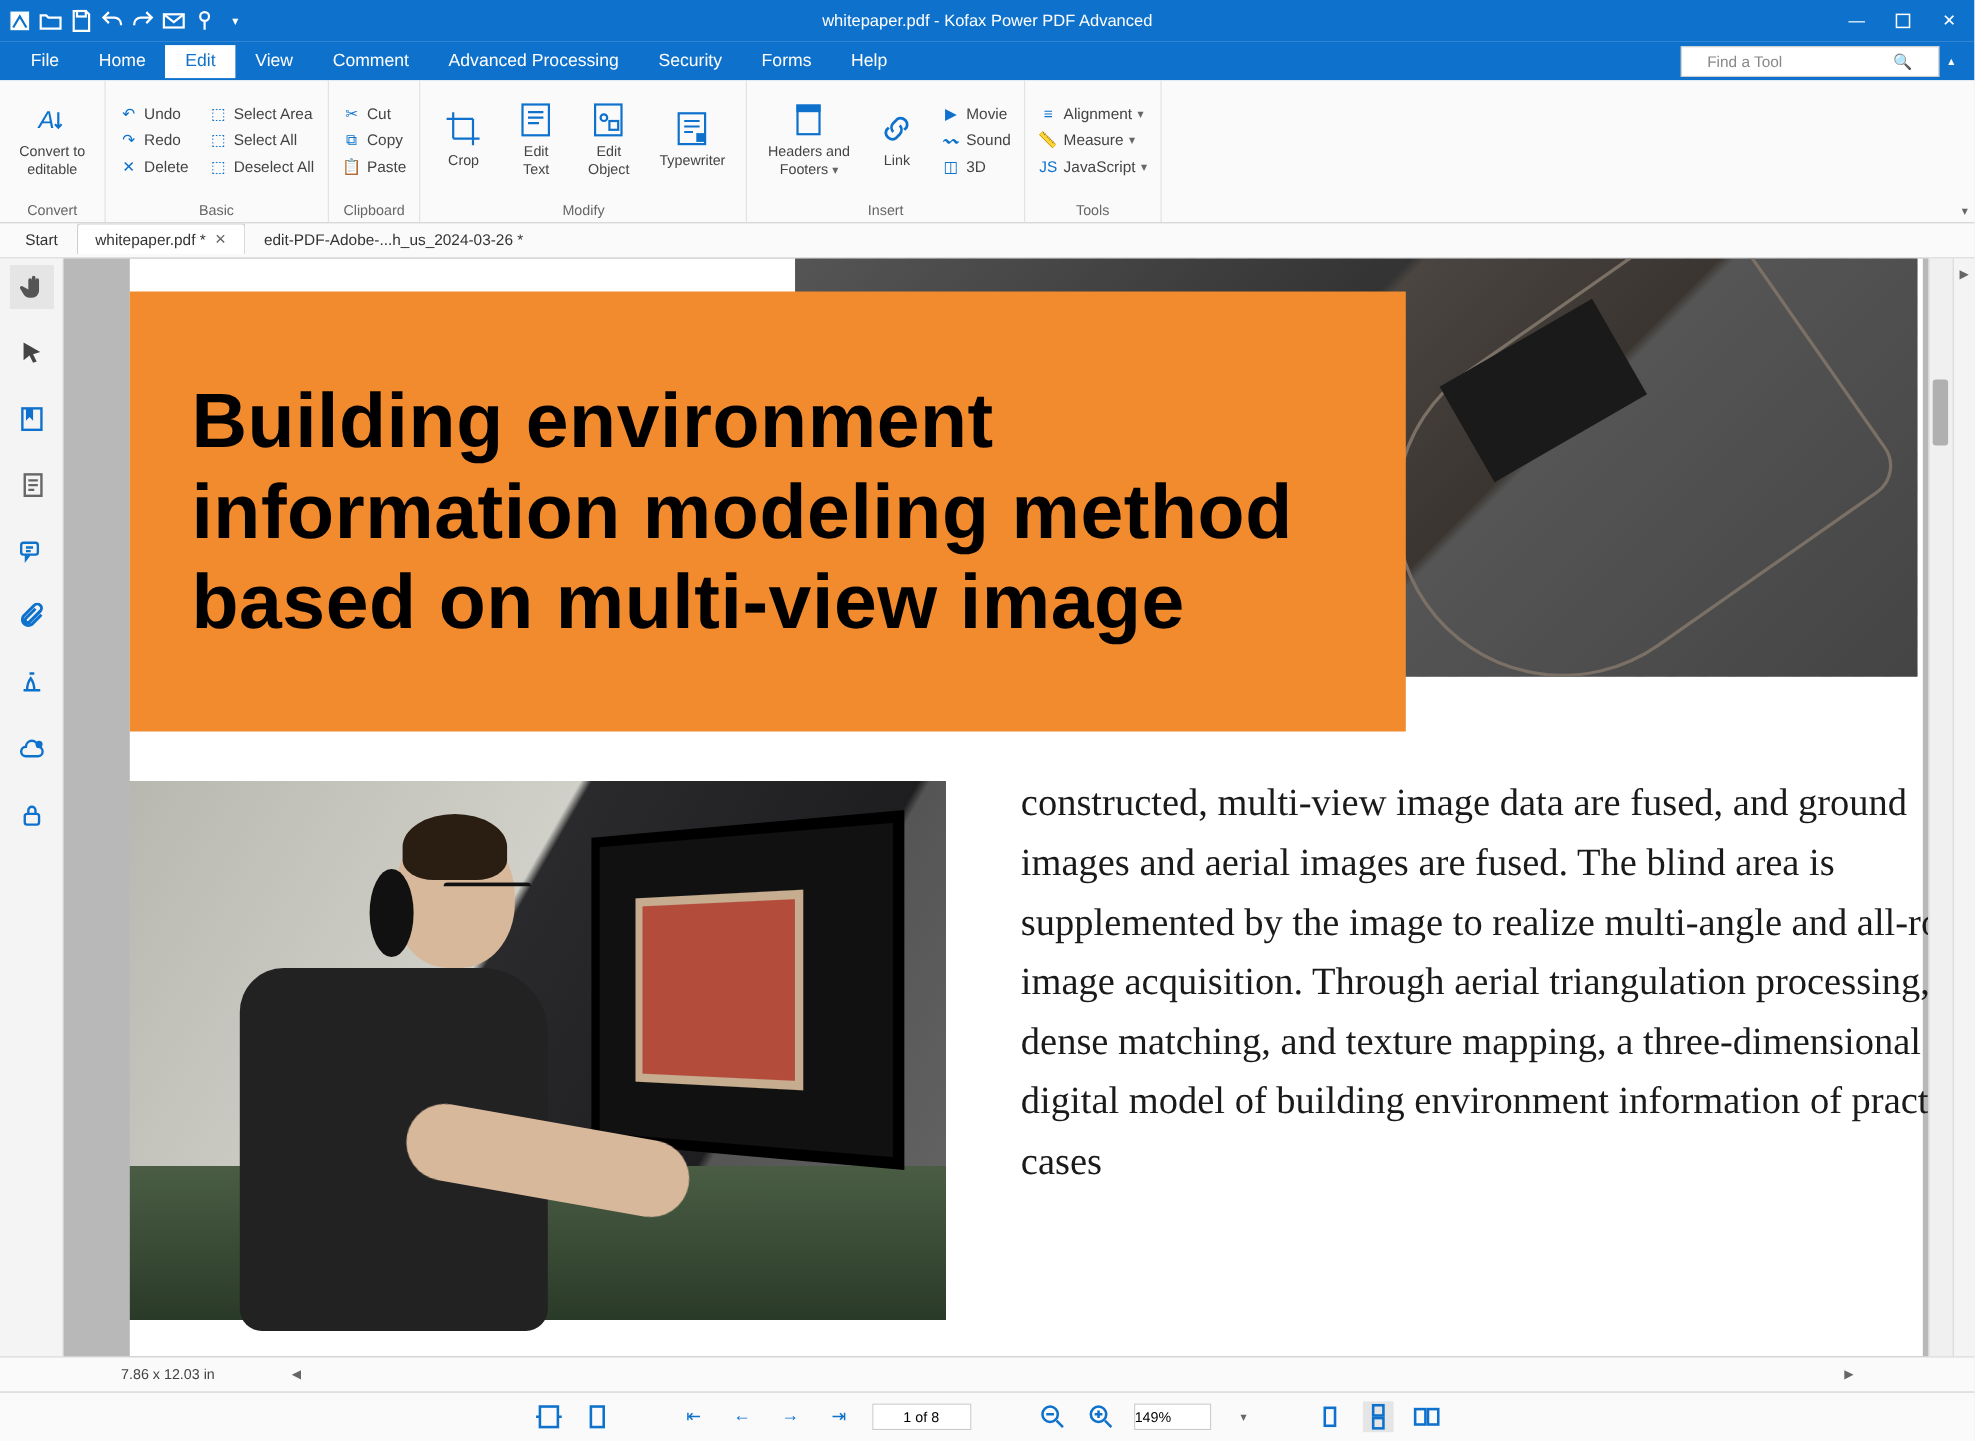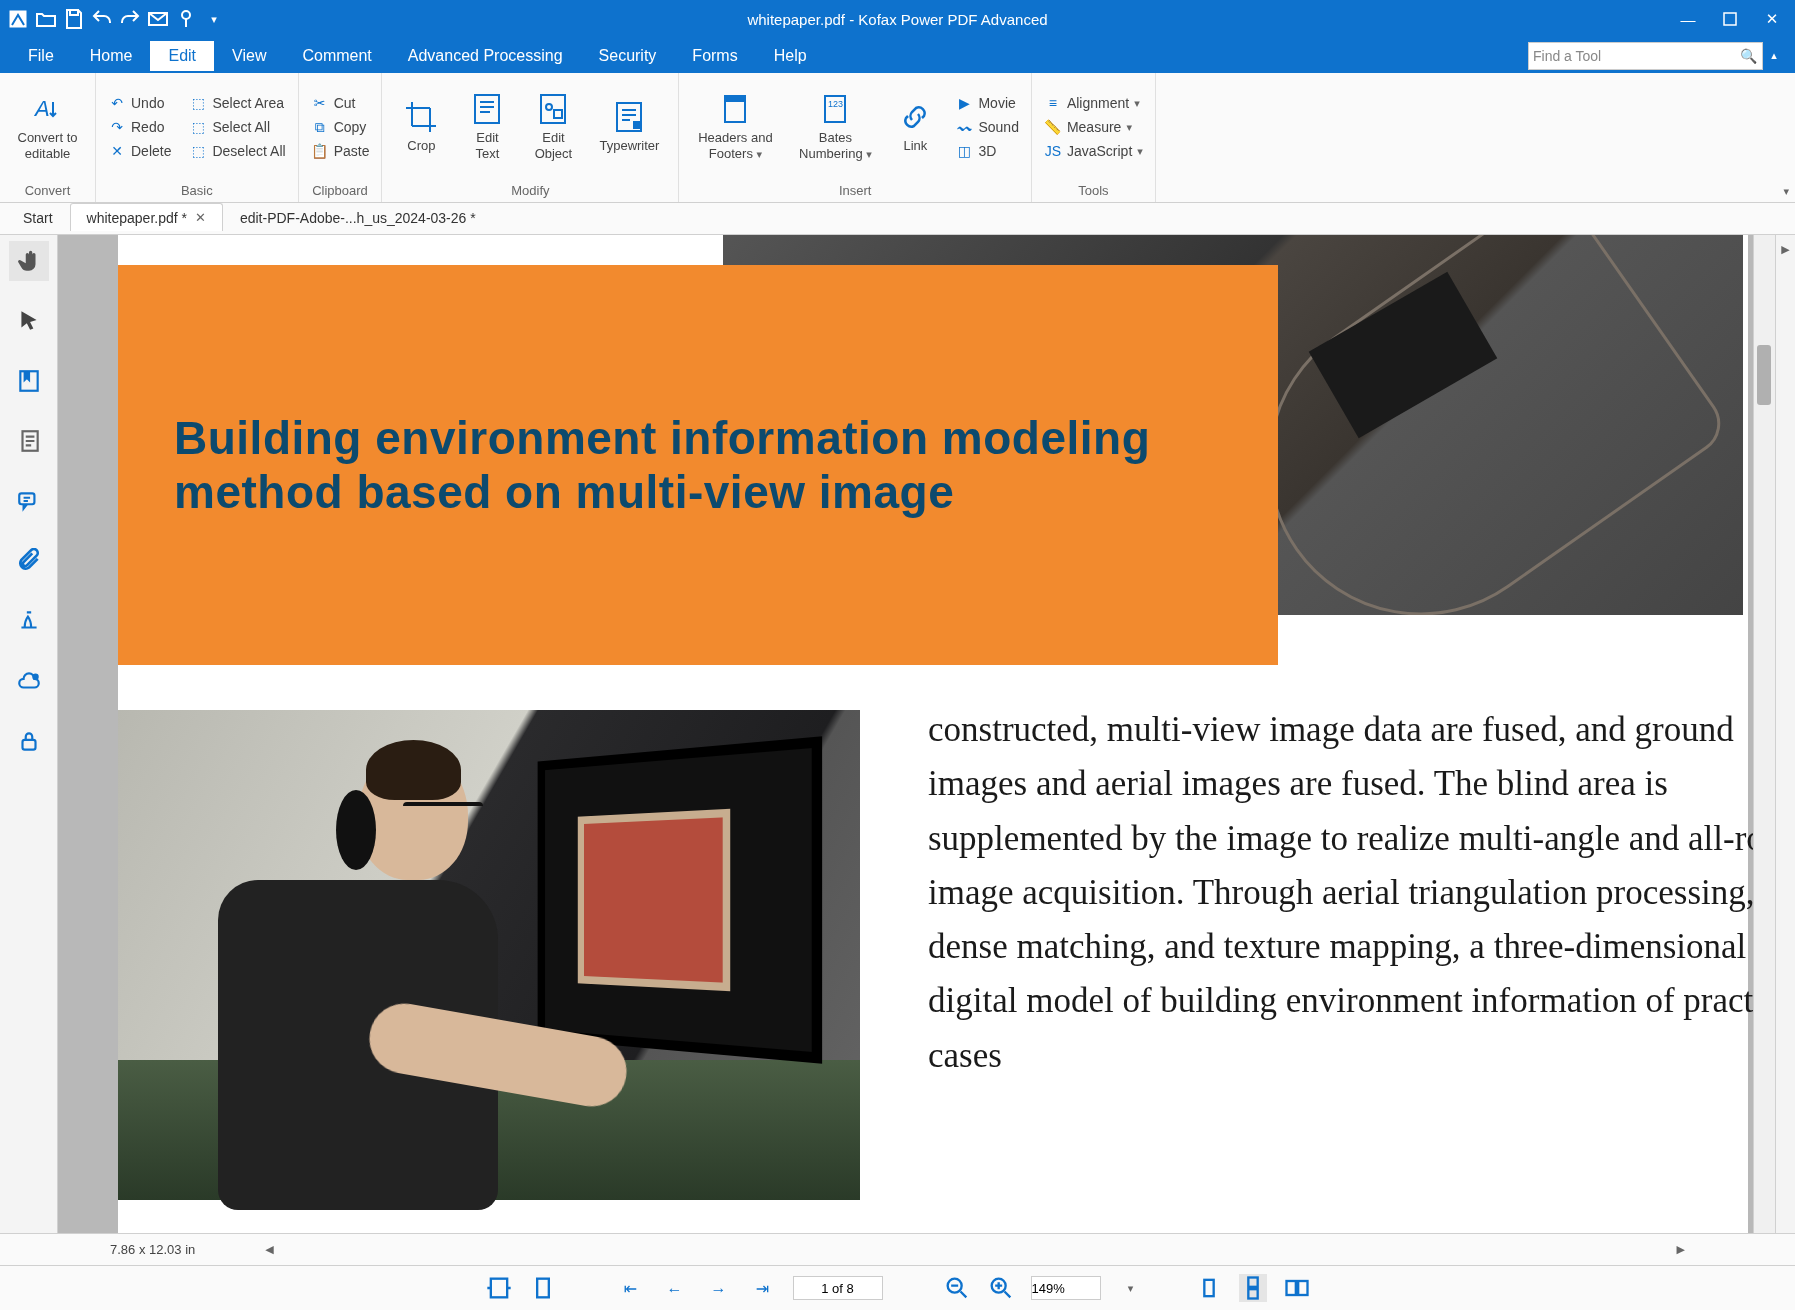--- a/index.html
+++ b/index.html
@@ -6,21 +6,21 @@
 html,body{width:1795px;height:1310px;overflow:hidden;background:#f0f0f0}
 .title-bar{height:38px;background:#0e72cd;display:flex;align-items:center;color:#fff;position:relative}
 .qat{display:flex;align-items:center;gap:4px;padding:0 6px}
 .qat-icon{width:24px;height:24px;display:flex;align-items:center;justify-content:center;font-size:14px;color:#fff}
 .title-text{position:absolute;left:50%;transform:translateX(-50%);font-size:15px}
 .win-controls{margin-left:auto;display:flex;gap:20px;padding-right:12px}
 .win-btn{width:22px;height:22px;display:flex;align-items:center;justify-content:center;font-size:15px}
 .menu-bar{height:35px;background:#0e72cd;display:flex;align-items:center;padding:0 10px;gap:0}
 .menu-item{padding:6px 18px;font-size:16px;color:#fff}
 .menu-item.active{background:#fff;color:#0e72cd}
-.find-tool{margin-left:auto;width:235px;height:28px;background:#fff;display:flex;align-items:center;padding:0 4px;font-size:14px;color:#888;border:1px solid #ccc}
+.find-tool{margin-left:auto;width:235px;height:28px;background:#fff;display:flex;align-items:center;padding:0 23px;font-size:14px;color:#888;border:1px solid #ccc}
 .find-tool .glass{margin-left:auto;color:#0e72cd}
 .ribbon{height:130px;background:#fafafa;border-bottom:1px solid #d0d0d0;display:flex;position:relative}
 .ribbon-bigbtn{width:86px;display:flex;flex-direction:column;align-items:center;justify-content:center;padding:4px;font-size:13px;color:#444;text-align:center;line-height:1.2}
 .ribbon-bigbtn .ico{font-size:30px;color:#0e72cd;margin-bottom:4px}
 .ribbon-bigbtn .ico svg{width:34px;height:34px}
 .rgroup{display:flex;flex-direction:column;border-right:1px solid #e0e0e0;position:relative;height:100%}
 .rgroup-body{flex:1;display:flex;padding:4px 6px}
 .rgroup-label{text-align:center;font-size:13px;color:#666;padding:2px 0 4px}
 .sm-list{display:flex;flex-direction:column;gap:2px;justify-content:center}
 .sm-btn{display:flex;align-items:center;gap:5px;padding:2px 6px;font-size:14px;color:#444;white-space:nowrap}
@@ -33,21 +33,21 @@
 .left-tools{width:58px;background:#f4f4f4;border-right:1px solid #d0d0d0;display:flex;flex-direction:column;align-items:center;padding-top:6px;gap:20px}
 .tool-icon{width:40px;height:40px;display:flex;align-items:center;justify-content:center;font-size:24px;color:#0e72cd}
 .tool-icon.active{background:#e5e5e5}
 .tool-icon svg{width:26px;height:26px}
 .page-area{flex:1;background:#b8b8b8;overflow:hidden;position:relative}
 .page{position:absolute;left:60px;top:0;width:1630px;height:998px;background:#fff}
 .topimg{position:absolute;left:605px;top:0;width:1020px;height:380px;background:#3a3a3a;background-image:linear-gradient(135deg,#555 0%,#333 40%,#4a4540 41%,#3a3530 60%,#555 61%,#444 100%),repeating-linear-gradient(45deg,rgba(0,0,0,.15) 0 6px,transparent 6px 20px);overflow:hidden}
 .topimg::before{content:"";position:absolute;right:60px;top:40px;width:420px;height:300px;border:3px solid #7a7066;border-radius:200px 40px 40px 200px/200px 40px 40px 200px;transform:rotate(-35deg)}
 .topimg::after{content:"";position:absolute;right:260px;top:70px;width:160px;height:100px;background:#1a1a1a;transform:rotate(-30deg)}
 .orange{position:absolute;left:0;top:30px;width:1160px;height:400px;background:#f28a2e;padding:50px 56px;display:flex;align-items:center}
-.orange h1{font-size:46px;font-weight:700;color:#0c4a6e;line-height:1.18;font-family:"Segoe UI",sans-serif;letter-spacing:.5px}
+.orange h1{font-size:70px;font-weight:700;color:#000000;line-height:1.18;font-family:"Segoe UI",sans-serif;letter-spacing:.5px}
 .photo2{position:absolute;left:0;top:475px;width:742px;height:490px;background:#888;background-image:linear-gradient(120deg,#b8b8b0 0%,#d0d0c8 40%,#2a2a2c 41%,#1e1e20 70%,#555 71%,#666 100%)}
 .photo2 .person{position:absolute;left:60px;top:30px;width:300px;height:430px}
 .photo2 .head{position:absolute;left:180px;top:10px;width:110px;height:130px;background:#d8b89a;border-radius:50% 50% 45% 45%}
 .photo2 .hair{position:absolute;left:188px;top:0;width:95px;height:60px;background:#2a1d12;border-radius:50% 50% 30% 30%}
 .photo2 .glasses{position:absolute;left:225px;top:62px;width:80px;height:16px;border-top:4px solid #111;border-radius:4px}
 .photo2 .phones{position:absolute;left:158px;top:50px;width:40px;height:80px;background:#111;border-radius:50%}
 .photo2 .body{position:absolute;left:40px;top:140px;width:280px;height:330px;background:#222;border-radius:40px 60px 20px 20px}
 .photo2 .arm{position:absolute;left:190px;top:280px;width:260px;height:70px;background:#d8b89a;border-radius:40px;transform:rotate(10deg)}
 .photo2 .monitor{position:absolute;left:390px;top:40px;width:320px;height:300px;background:#111;border:10px solid #000;transform:perspective(900px) rotateY(-28deg)}
 .photo2 .monitor::after{content:"";position:absolute;left:50px;top:60px;width:160px;height:160px;background:#b44c3c;box-shadow:0 0 0 8px #c7ad8f}
@@ -263,30 +263,20 @@
       <div class="ribbon-bigbtn" style="width:100px">
           <div class="ico">
             <svg viewBox="0 0 34 34" fill="none" stroke="#0e72cd" stroke-width="2">
               <rect x="7" y="4" width="20" height="26"></rect>
               <rect x="7" y="4" width="20" height="5" fill="#0e72cd"></rect>
             </svg>
           </div>
           <span>Headers and</span>
           <span><span>Footers</span> <span class="arrow-btn">▾</span></span>
         </div>
-      <div class="ribbon-bigbtn" style="width:100px">
-          <div class="ico">
-            <svg viewBox="0 0 34 34" fill="none" stroke="#0e72cd" stroke-width="2">
-              <rect x="7" y="4" width="20" height="26"></rect>
-              <text x="10" y="15" font-size="9" fill="#0e72cd" stroke="none">123</text>
-            </svg>
-          </div>
-          <span>Bates</span>
-          <span><span>Numbering</span> <span class="arrow-btn">▾</span></span>
-        </div>
       <div class="ribbon-bigbtn" style="width:60px">
           <div class="ico">
             <svg viewBox="0 0 34 34" fill="none" stroke="#0e72cd" stroke-width="2.5">
               <path d="M14 20a6 6 0 010-8l4-4a6 6 0 018 8l-2 2M20 14a6 6 0 010 8l-4 4a6 6 0 01-8-8l2-2"></path>
             </svg>
           </div>
           <span>Link</span>
         </div>
       <div class="sm-list" style="margin-left:4px">
         <div class="sm-btn">

